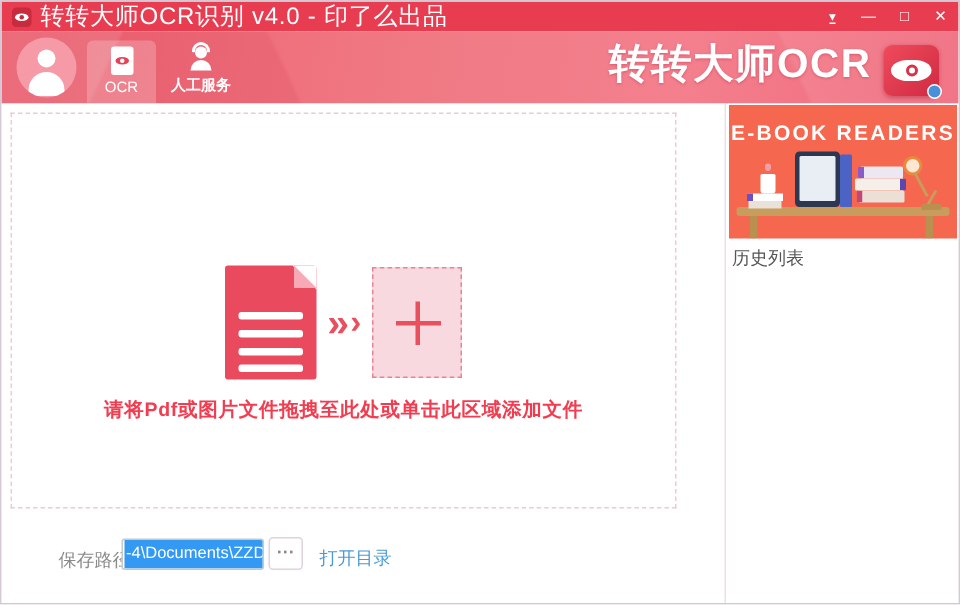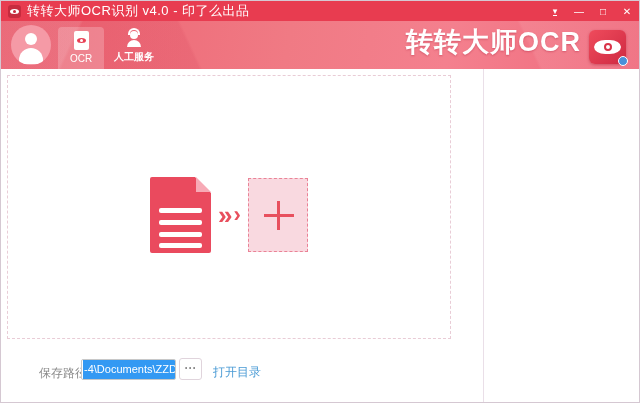--- a/index.html
+++ b/index.html
@@ -19,21 +19,21 @@
     background:#c62b3e; position:relative; flex:0 0 auto;
   }
   .app-icon .eye-w {
     position:absolute; left:2px; top:4px; width:9px; height:5px;
     background:#fff; border-radius:50%;
   }
   .app-icon .eye-p {
     position:absolute; left:5px; top:5px; width:3px; height:3px;
     background:#c62b3e; border-radius:50%;
   }
-  .titlebar-title { font-size:13px; letter-spacing:.5px;text-align:center; }
+  .titlebar-title { font-size:16px; letter-spacing:.5px;text-align:center; }
   .titlebar-controls { margin-left:auto; display:flex; align-items:center; height:100%; }
   .tb-btn {
     width:24px; height:100%; display:flex; align-items:center; justify-content:center;
     font-size:10px; color:#fff; cursor:default;
   }
   .tb-btn.menu span { border-bottom:1px solid #fff; line-height:8px; font-size:9px; }
   .tb-btn.close { font-size:10px; }
   
   .header {
     position:absolute; left:0; top:20px; right:0; height:48px;
@@ -231,26 +231,49 @@
         </div>
         <div class="chevrons">
           <span class="chev-d">»</span>
           <span class="chev-s">›</span>
         </div>
         <div class="add-box">
           <div class="plus-h"></div>
           <div class="plus-v"></div>
         </div>
       </div>
+      <div class="drop-tip">请将Pdf或图片文件拖拽至此处或单击此区域添加文件</div>
     </div>
 
     <div class="savebar">
       <div class="save-label">保存路径:</div>
       <div class="path-input">
         <span class="path-selected">-4\Documents\ZZDSOCR\Fil</span>
       </div>
       <div class="browse-btn">···</div>
       <div class="open-dir">打开目录</div>
     </div>
   </div>
 
+  <div class="sidebar">
+    <div class="banner">
+      <div class="banner-title">E-BOOK READERS</div>
+      <div class="table-top"></div>
+      <div class="table-leg leg-l"></div>
+      <div class="table-leg leg-r"></div>
+      <div class="ereader"></div>
+      <div class="book-upright"></div>
+      <div class="bk bk1"></div>
+      <div class="bk bk2"></div>
+      <div class="bk bk3"></div>
+      <div class="cup"></div>
+      <div class="steam"></div>
+      <div class="mini-book1"></div>
+      <div class="mini-book2"></div>
+      <div class="lamp-head"></div>
+      <div class="lamp-arm1"></div>
+      <div class="lamp-arm2"></div>
+      <div class="lamp-base"></div>
+    </div>
+    <div class="history-label">历史列表</div>
+  </div>
 
 </div>
 
 </body></html>

